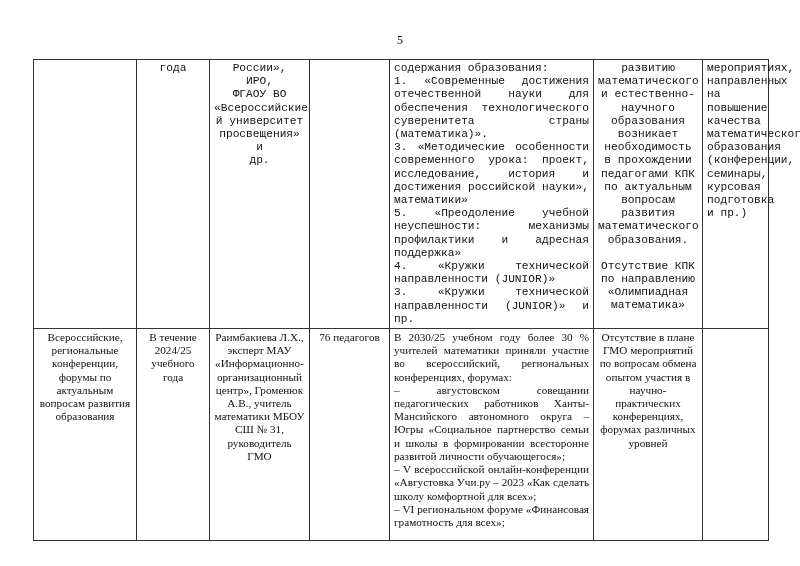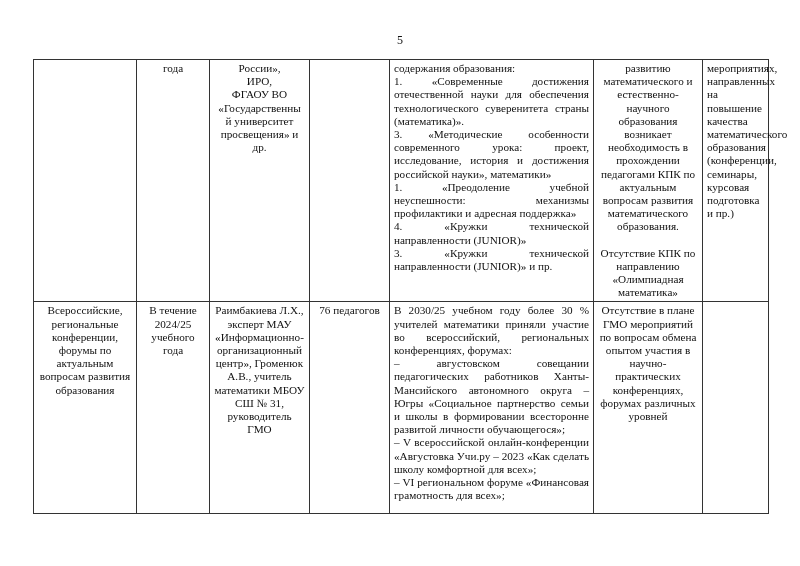--- a/index.html
+++ b/index.html
@@ -8,21 +8,21 @@
     .page-number { position: absolute; top: 33px; left: 0; width: 800px; text-align: center;
                    font-size: 12px; }
     table.doc-table { position: absolute; left: 33px; top: 59px; border-collapse: collapse;
                       table-layout: fixed; width: 735px; }
     table.doc-table td { border: 1px solid #333; vertical-align: top; font-size: 11.2px;
                          line-height: 13.2px; padding: 2px 4px 2px 4px; }
     .c { text-align: center; }
     .j { text-align: justify; }
     .cell-text { white-space: pre-line; }
     .gap { display: block; height: 13px; }
-    tr.row1 td { height: 230px; }
+    tr.row1 td { height: 230px; font-family: Liberation Mono, monospace; }
     tr.row2 td { height: 207px; margin-top: 33px; }
   </style>
 </head>
 <body>
 
 <div class="page-number">5</div>
 
 <table class="doc-table">
   <colgroup>
     <col style="width:103px">
@@ -38,33 +38,33 @@
     <td class="c">
       <span class="cell-text"></span>
     </td>
     <td class="c">
       <span class="cell-text">года</span>
     </td>
     <td class="c">
       <span class="cell-text">России»,
 ИРО,
 ФГАОУ ВО
-«Государственны
+«Всероссийские
 й университет
 просвещения» и
 др.</span>
     </td>
     <td class="c">
       <span class="cell-text"></span>
     </td>
     <td class="j">
       <div>содержания образования:</div>
       <div>1. «Современные достижения отечественной науки для обеспечения технологического суверенитета страны (математика)».</div>
       <div>3. «Методические особенности современного урока: проект, исследование, история и достижения российской науки», математики»</div>
-      <div>1. «Преодоление учебной неуспешности: механизмы профилактики и адресная поддержка»</div>
+      <div>5. «Преодоление учебной неуспешности: механизмы профилактики и адресная поддержка»</div>
       <div>4. «Кружки технической направленности (JUNIOR)»</div>
       <div>3. «Кружки технической направленности (JUNIOR)» и пр.</div>
     </td>
     <td class="c">
       <div>развитию математического и естественно-научного образования возникает необходимость в прохождении педагогами КПК по актуальным вопросам развития математического образования.</div>
       <span class="gap"></span>
       <div>Отсутствие КПК по направлению «Олимпиадная математика»</div>
     </td>
     <td class="j">
       <span>мероприятиях, направленных на повышение качества математического образования (конференции, семинары, курсовая подготовка и пр.)</span>

